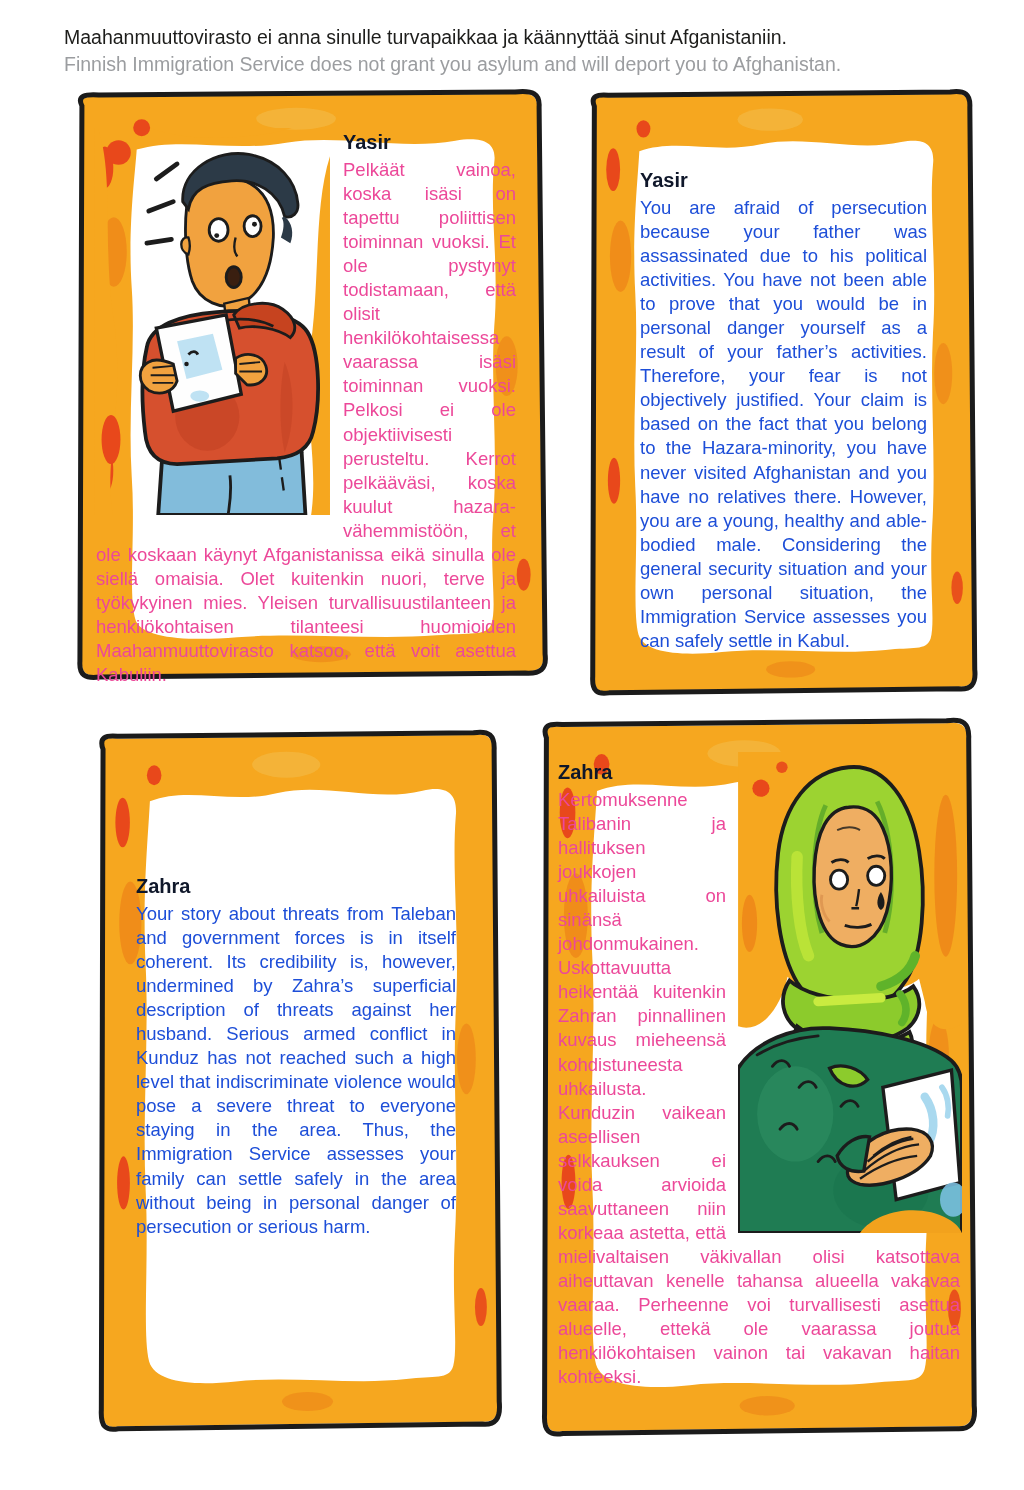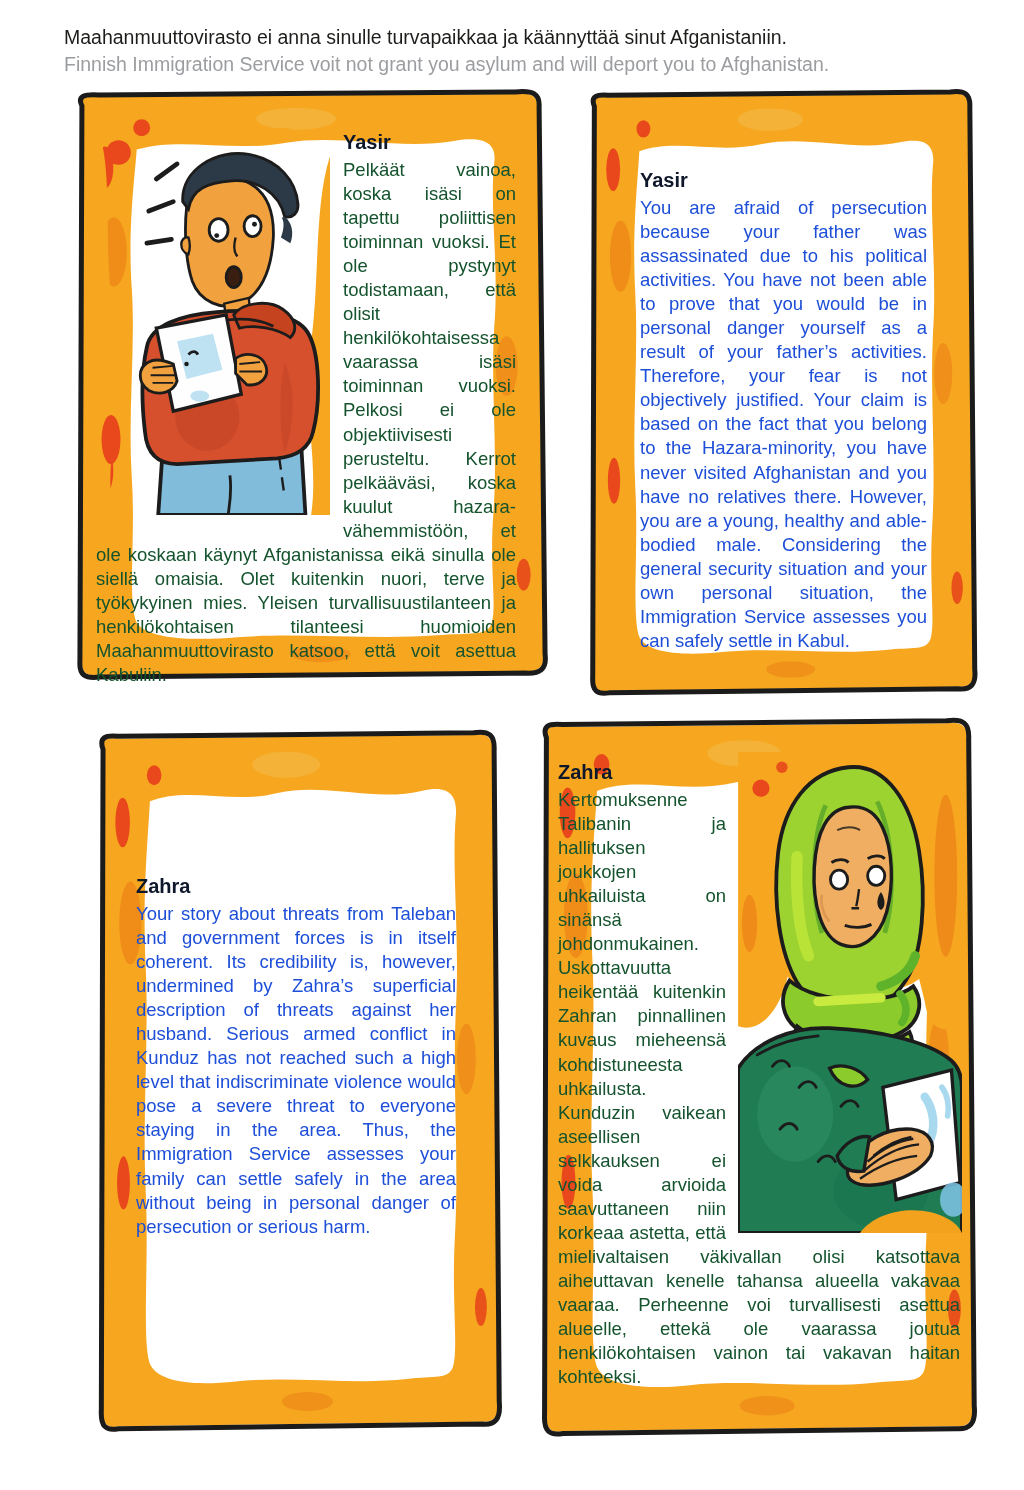--- a/index.html
+++ b/index.html
@@ -16,21 +16,21 @@
 
   
   .panel { position:absolute; overflow:hidden; }
   .frame { position:absolute; left:0; top:0; width:100%; height:100%; display:block; }
   .content { position:relative; z-index:1; height:100%; }
   h2.speaker { font-size:20px; font-weight:700; color:#0f172a; margin-bottom:3px; line-height:1.25; }
   p.speech {
     font-size:18.5px; line-height:1.3; text-align:justify;
     word-wrap:break-word; overflow-wrap:break-word;
   }
-  .fi-text { color:#14532d; }
+  .fi-text { color:#ec4899; }
   .en-text { color:#1d4ed8; }
   .fig { display:block; }
   .fig-left  { float:left; }
   .fig-right { float:right; }
 
   #panel-yasir-fi { left:62px;  top:88px;  width:498px; height:596px; }
   #panel-yasir-fi .content { padding:42px 44px 0 34px; }
   #panel-yasir-fi .fig { width:236px; height:387px; margin:-2px 13px 4px -2px; }
 
   #panel-yasir-en { left:578px; top:88px;  width:409px; height:612px; }
@@ -64,21 +64,21 @@
       <circle cx="160" cy="80" r="17" fill="#E8481B"></circle>
       <path fill="none" stroke="#1B1B1B" stroke-width="5" vector-effect="non-scaling-stroke" d="M40,36 C30,16 46,12 74,14 L910,8 C946,4 960,12 958,38 L970,1140 C974,1170 960,1180 930,1178 L76,1186 C46,1190 34,1182 36,1154 Z"></path>
     </symbol>
   </defs>
 </svg>
 
 <div class="page">
 
   <header class="header">
     <div class="header-fi">Maahanmuuttovirasto ei anna sinulle turvapaikkaa ja käännyttää sinut Afganistaniin.</div>
-    <div class="header-en">Finnish Immigration Service voit not grant you asylum and will deport you to Afghanistan.</div>
+    <div class="header-en">Finnish Immigration Service does not grant you asylum and will deport you to Afghanistan.</div>
   </header>
 
   <section class="panel" id="panel-yasir-fi">
     <svg class="frame" viewBox="0 0 1000 1200" preserveAspectRatio="none">
         <use href="#frame-art"></use>
       </svg>
     <div class="content">
       <svg class="fig fig-left" viewBox="0 0 250 410" preserveAspectRatio="xMidYMid meet">
 
         <path d="M4,0 C22,50 8,130 22,210 C32,300 10,352 20,410 L0,410 L0,0 Z" fill="#F6A71F"></path>

